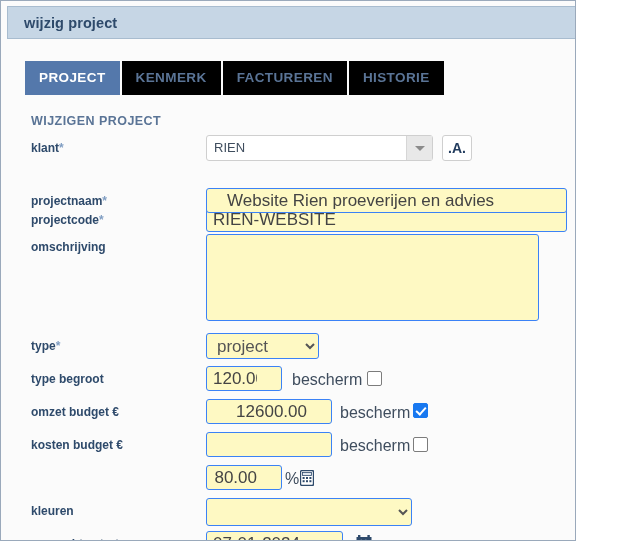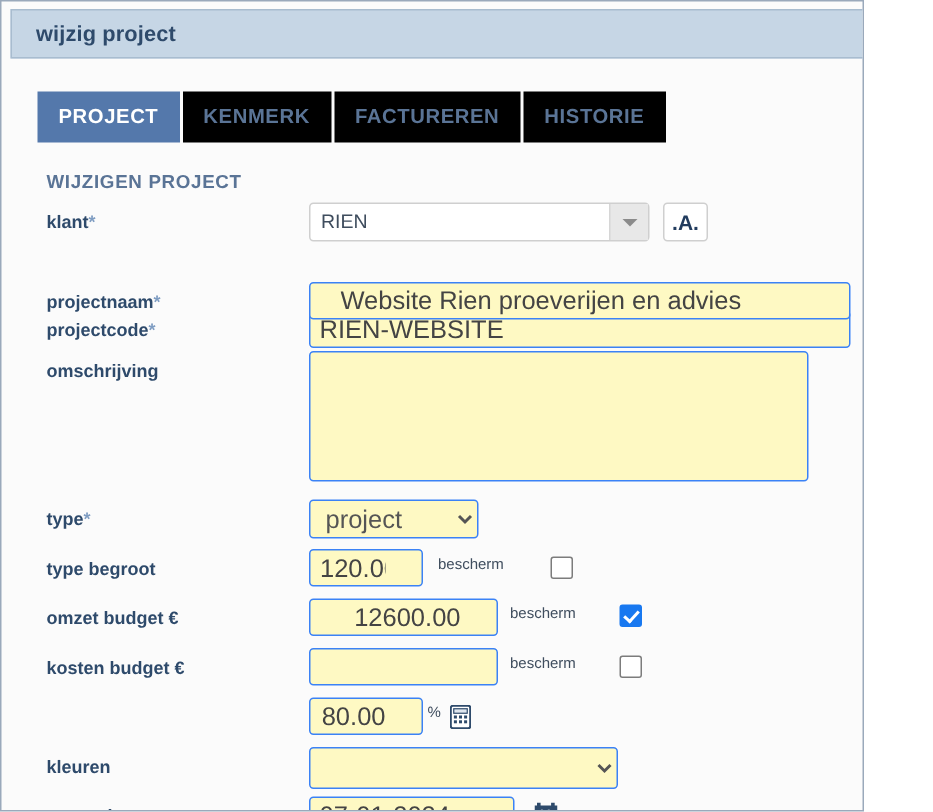--- a/index.html
+++ b/index.html
@@ -216,21 +216,21 @@
     content: "";
     position: absolute;
     left: 4px; top: 1px;
     width: 4px; height: 8px;
     border: solid #fff;
     border-width: 0 2px 2px 0;
     transform: rotate(42deg);
   }
   .inline-lbl {
     position: absolute;
-    font-size: 10px;
+    font-size: 16px;
     color: #3f4d5e;
     white-space: nowrap;
   }
   .hint {
     position: absolute;
     font-size: 13px;
     color: #3f4d5e;
     white-space: nowrap;
   }
 

